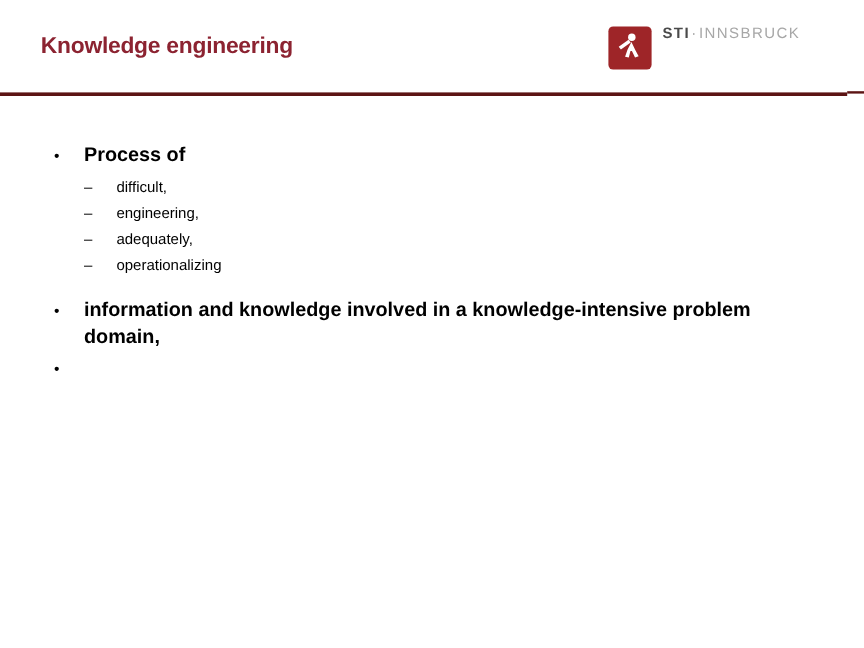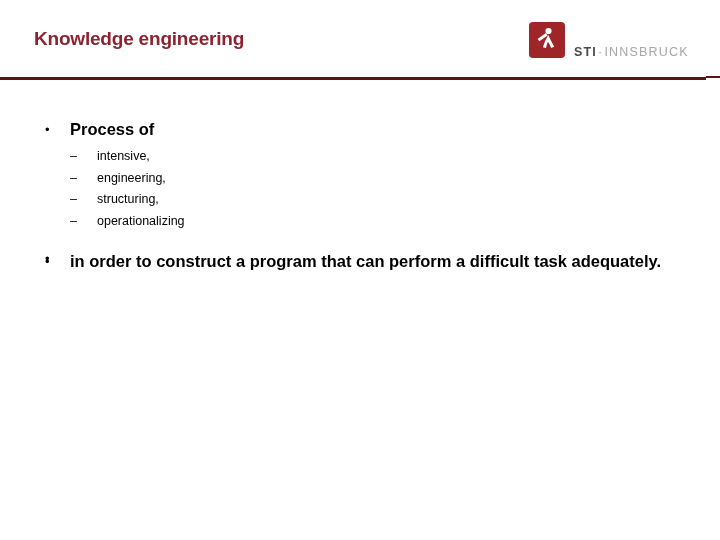--- a/index.html
+++ b/index.html
@@ -33,24 +33,24 @@
     font-size: 19px;
     font-weight: bold;
     color: #8C2331;
     letter-spacing: -0.2px;
     white-space: nowrap;
   }
 
   
   .logo-block {
     position: absolute;
-    left: 529px;
+    left: 507px;
     top: 22px;
     display: flex;
-    align-items: flex-end;
+    align-items: flex-start;
   }
   .logo-mark {
     width: 36px;
     height: 36px;
     background: #9E2528;
     border-radius: 4px;
     position: relative;
     flex: none;
   }
   .logo-mark svg {
@@ -202,47 +202,47 @@
   <div class="slide-body">
 
     <div class="bullet-l1">
       <span class="marker">•</span>
       <span class="text">Process of</span>
     </div>
 
     <div class="sub-list">
       <div class="bullet-l2">
         <span class="marker">–</span>
-        <span>intensive,</span>
+        <span>difficult,</span>
       </div>
       <div class="bullet-l2">
         <span class="marker">–</span>
         <span>engineering,</span>
       </div>
       <div class="bullet-l2">
         <span class="marker">–</span>
-        <span>structuring,</span>
+        <span>adequately,</span>
       </div>
       <div class="bullet-l2">
         <span class="marker">–</span>
         <span>operationalizing</span>
       </div>
     </div>
 
     <div class="group-gap"></div>
 
     <div class="bullet-l1">
       <span class="marker">•</span>
+      <span class="text">information and knowledge involved in a knowledge-intensive problem domain,</span>
     </div>
 
     <div class="para-gap"></div>
 
     <div class="bullet-l1">
       <span class="marker">•</span>
-      <span class="text">in order to construct a program that can perform a difficult task adequately.</span>
     </div>
 
   </div>
 
   <div class="footer-rule"></div>
   <div class="footer-rule-tip"></div>
   <div class="page-number">5</div>
 
 </div>
 

